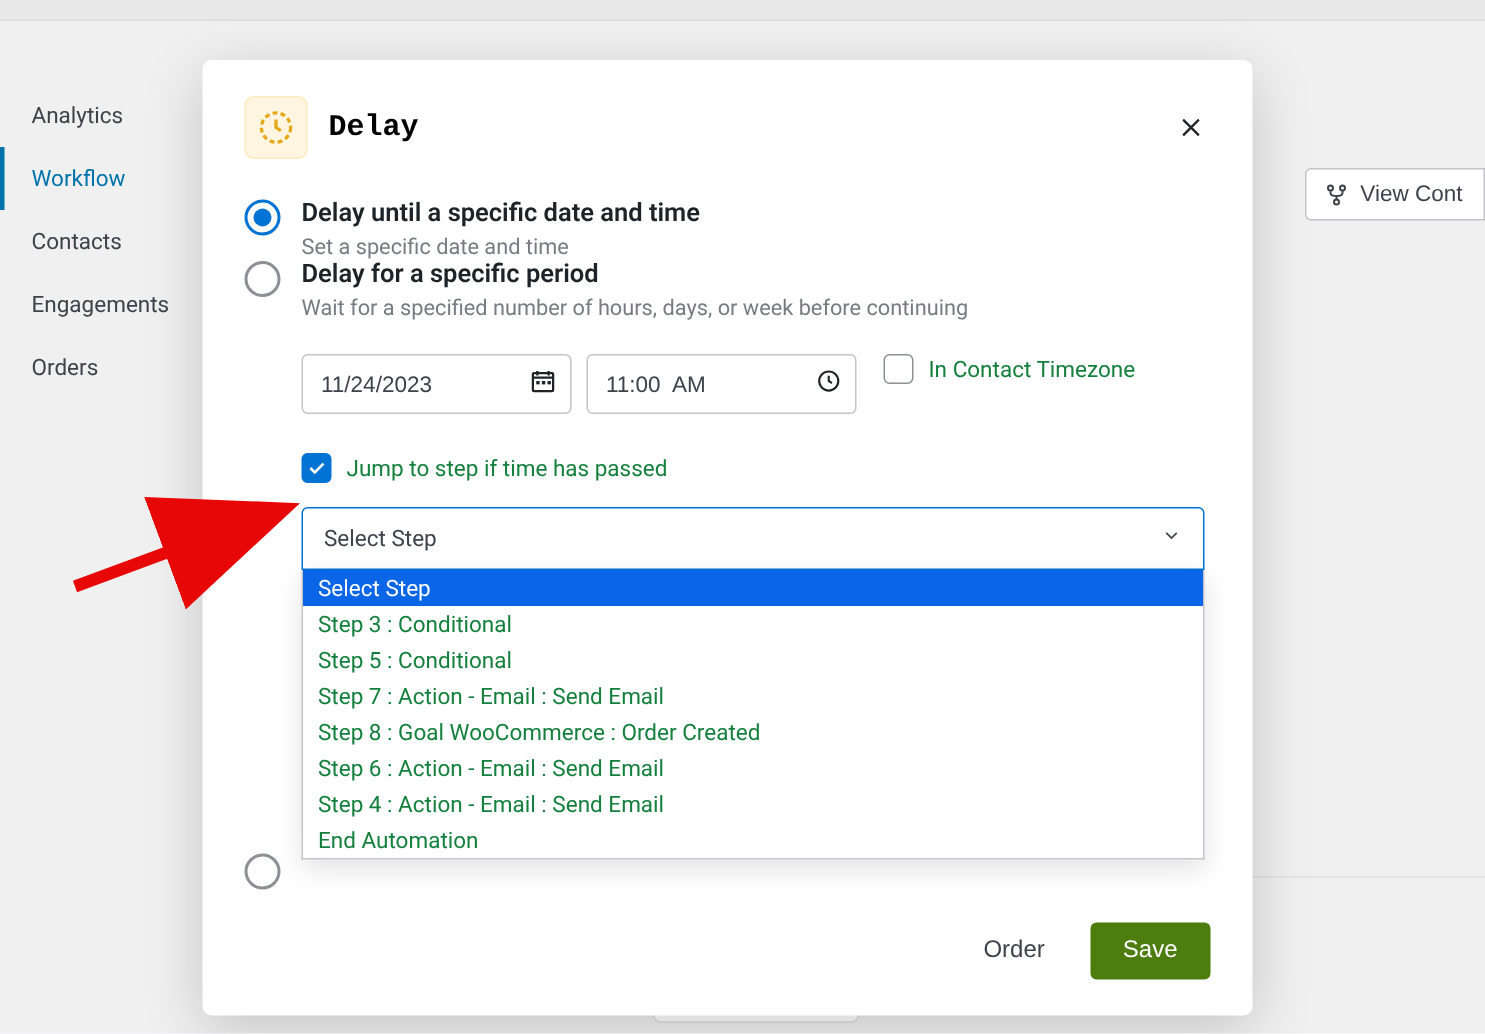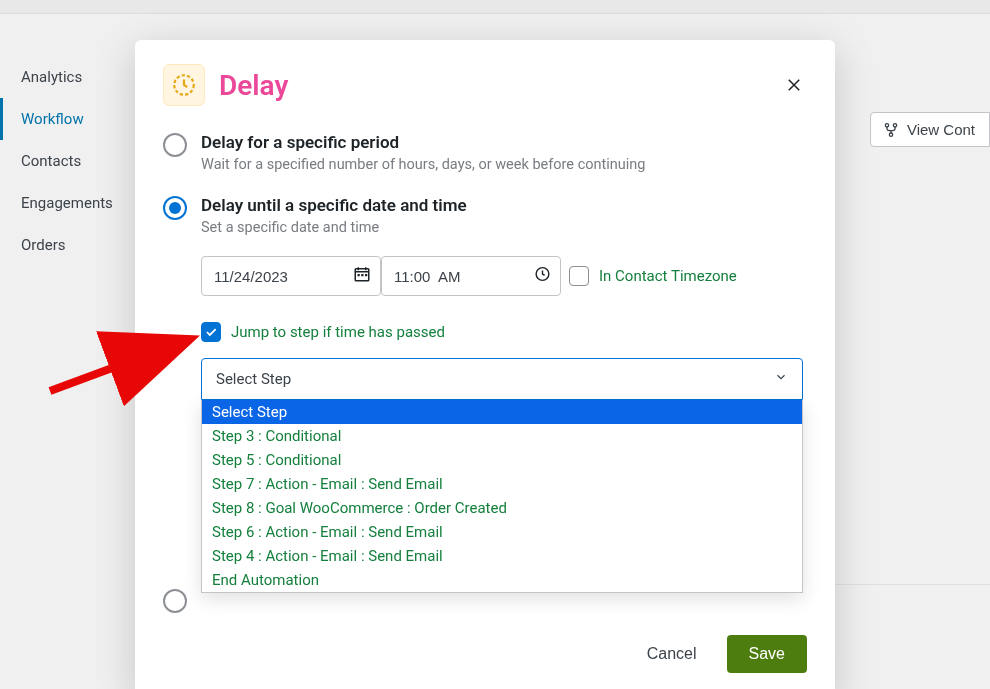--- a/index.html
+++ b/index.html
@@ -63,39 +63,39 @@
       border-radius:6px;
       box-shadow: 0 10px 40px rgba(0,0,0,0.18);
       padding: 24px 28px;
     }
     .modal-header { display:flex; align-items:center; gap:14px; margin-bottom:26px; }
     .title-icon {
       width:42px; height:42px; border-radius:6px;
       background:#fff5e0; display:flex; align-items:center; justify-content:center;
       border:1px solid #ffe9bf;
     }
-    .modal-title { font-size:28px; font-weight:600; color:#ec4899; }
+    .modal-title { font-size:20px; font-weight:600; color:#000000;font-family:Liberation Mono, monospace; }
     .modal-close { margin-left:auto; cursor:pointer; color:#1d2327; padding:4px;}
     .modal-close svg { display:block; }
 
     .radio-row { display:flex; gap:14px; margin-bottom: 22px; }
     .radio-outer {
       width:24px; height:24px; border-radius:50%;
       border:2px solid #8c8f94; flex:0 0 auto; margin-top:1px;
       display:flex; align-items:center; justify-content:center;
     }
     .radio-outer.selected { border-color:#0073d4; }
     .radio-outer.selected::after {
       content:''; width:12px; height:12px; border-radius:50%; background:#0073d4;
     }
 
     .radio-label { font-size:17px; font-weight:600; color:#1d2327; margin-bottom:4px;}
     .radio-sub   { font-size:14.5px; color:#787c82; }
 
-    .date-row { display:flex; align-items:center; margin: 20px 0 26px 38px;}
+    .date-row { display:flex; gap:10px; align-items:flex-start; margin: 20px 0 26px 38px;}
     .input-wrap { position:relative; }
     .input-wrap input {
       height:40px; padding: 0 40px 0 12px;
       border:1px solid #c3c4c7; border-radius:4px;
       font-size:15px; color:#3c434a; background:#fff;
     }
     .date-input input { width: 180px; }
     .time-input input { width: 180px; }
     .input-icon { position:absolute; right:10px; top:50%; transform:translateY(-50%); color:#1d2327;}
     .tz-check { display:flex; align-items:center; gap:10px; margin-left:8px;}
@@ -198,33 +198,33 @@
         </svg>
     </div>
     <div class="modal-title">Delay</div>
     <div class="modal-close">
       <svg width="18" height="18" viewBox="0 0 24 24" fill="none" stroke="#1d2327" stroke-width="2">
           <path d="M5 5l14 14M19 5L5 19"></path>
         </svg>
     </div>
   </div>
 
+  <div class="radio-row" style="margin-bottom:0">
+    <div class="radio-outer selected"></div>
+    <div>
+      <div class="radio-label">Delay until a specific date and time</div>
+      <div class="radio-sub">Set a specific date and time</div>
+    </div>
+  </div>
+
   <div class="radio-row">
     <div class="radio-outer"></div>
     <div>
       <div class="radio-label">Delay for a specific period</div>
       <div class="radio-sub">Wait for a specified number of hours, days, or week before continuing</div>
-    </div>
-  </div>
-
-  <div class="radio-row" style="margin-bottom:0">
-    <div class="radio-outer selected"></div>
-    <div>
-      <div class="radio-label">Delay until a specific date and time</div>
-      <div class="radio-sub">Set a specific date and time</div>
     </div>
   </div>
 
   <div class="date-row">
     <div class="input-wrap date-input">
       <input value="11/24/2023" style="">
       <span class="input-icon">
         <svg width="18" height="18" viewBox="0 0 24 24" fill="#1d2327">
             <rect x="3" y="5" width="18" height="16" rx="1" fill="none" stroke="#1d2327" stroke-width="2"></rect>
             <path d="M3 9h18" stroke="#1d2327" stroke-width="2"></path>
@@ -278,21 +278,21 @@
       <div class="option">Step 4 : Action - Email : Send Email</div>
       <div class="option">End Automation</div>
     </div>
   </div>
 
   <div class="third-radio">
     <div class="radio-outer"></div>
   </div>
 
   <div class="modal-footer">
-    <button class="btn-cancel">Cancel</button>
+    <button class="btn-cancel">Order</button>
     <button class="btn-save">Save</button>
   </div>
 </div>
 
 <svg class="arrow" width="160" height="80" viewBox="0 0 160 80">
   <defs>
     <marker id="ah" markerWidth="12" markerHeight="12" refX="10" refY="5" orient="auto">
       <path d="M0 0 L12 5 L0 10 Z" fill="#e80707"></path>
     </marker>
   </defs>

